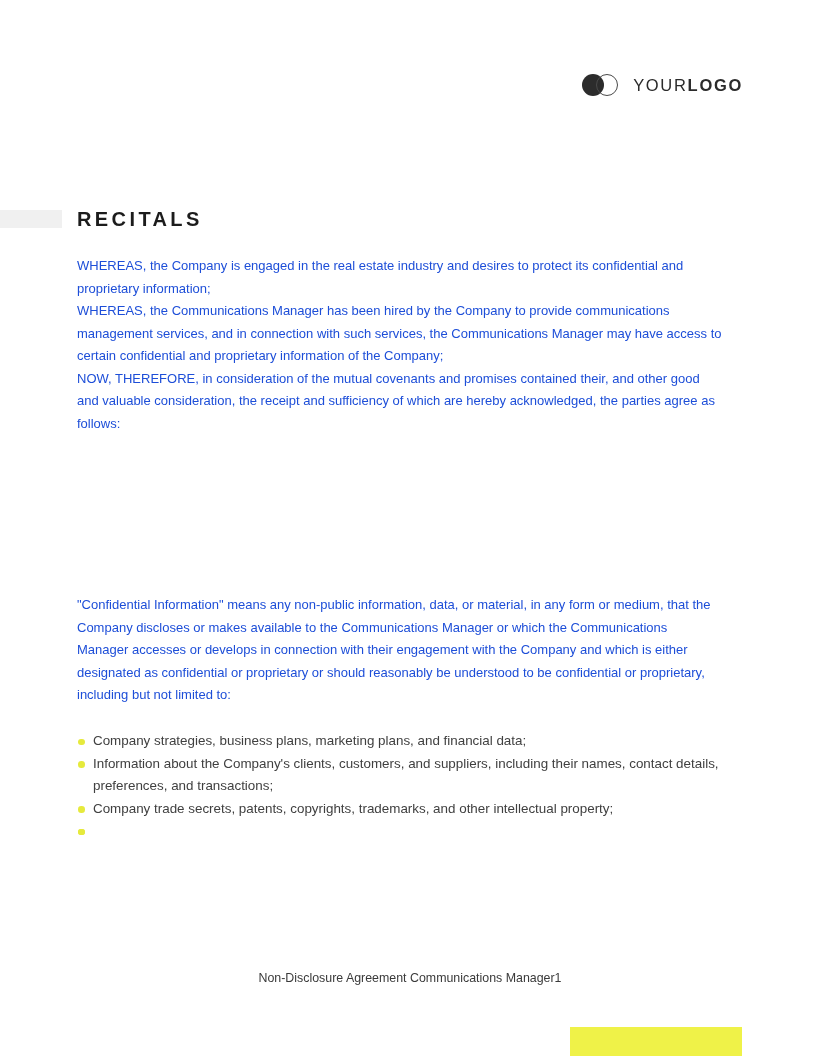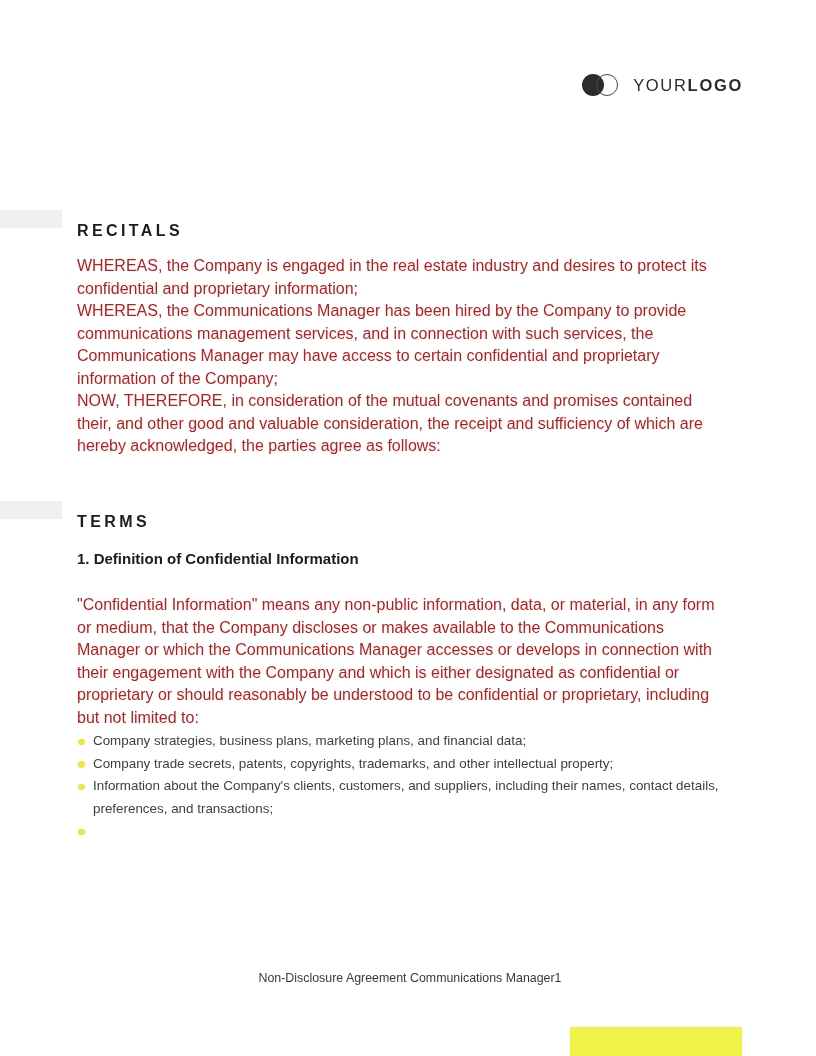--- a/index.html
+++ b/index.html
@@ -76,37 +76,37 @@
     position: absolute;
     left: 0;
     top: 2px;
     width: 62px;
     height: 18px;
     background: #f0f0f0;
   }
   .section-title {
     position: absolute;
     left: 77px;
-    top: 12px;
-    font-size: 16px;
+    top: 0;
+    font-size: 20px;
     font-weight: 700;
     letter-spacing: 3.4px;
     color: #1c1c1c;
     line-height: 22px;
     white-space: nowrap;
   }
 
   
   .body-block {
     position: absolute;
     left: 77px;
     width: 645px;
-    font-size: 16px;
+    font-size: 13px;
     line-height: 22.5px;
-    color: #b91c1c;
+    color: #1d4ed8;
   }
   .body-block p {
     margin: 0;
   }
 
   .subheading {
     position: absolute;
     left: 77px;
     width: 645px;
     font-size: 15px;
@@ -187,43 +187,38 @@
     <span class="section-bar"></span>
     <span class="section-title">RECITALS</span>
   </div>
 
   <div class="body-block" style="top:255px;">
     <p>WHEREAS, the Company is engaged in the real estate industry and desires to protect its confidential and proprietary information;</p>
     <p>WHEREAS, the Communications Manager has been hired by the Company to provide communications management services, and in connection with such services, the Communications Manager may have access to certain confidential and proprietary information of the Company;</p>
     <p>NOW, THEREFORE, in consideration of the mutual covenants and promises contained their, and other good and valuable consideration, the receipt and sufficiency of which are hereby acknowledged, the parties agree as follows:</p>
   </div>
 
-  <div class="section-head" style="top:499px;">
-    <span class="section-bar"></span>
-    <span class="section-title">TERMS</span>
-  </div>
-
-  <div class="subheading" style="top:549px;">1. Definition of Confidential Information</div>
+
 
   <div class="body-block" style="top:594px;">
     <p>"Confidential Information" means any non-public information, data, or material, in any form or medium, that the Company discloses or makes available to the Communications Manager or which the Communications Manager accesses or develops in connection with their engagement with the Company and which is either designated as confidential or proprietary or should reasonably be understood to be confidential or proprietary, including but not limited to:</p>
   </div>
 
   <ul class="bullet-list" style="top:730px;">
     <li>
       <span class="bullet-dot"></span>
       <span>Company strategies, business plans, marketing plans, and financial data;</span>
     </li>
     <li>
       <span class="bullet-dot"></span>
+      <span>Information about the Company's clients, customers, and suppliers, including their names, contact details, preferences, and transactions;</span>
+    </li>
+    <li>
+      <span class="bullet-dot"></span>
       <span>Company trade secrets, patents, copyrights, trademarks, and other intellectual property;</span>
-    </li>
-    <li>
-      <span class="bullet-dot"></span>
-      <span>Information about the Company's clients, customers, and suppliers, including their names, contact details, preferences, and transactions;</span>
     </li>
     <li>
       <span class="bullet-dot"></span>
     </li>
     <li>
       <span class="bullet-dot"></span>
     </li>
   </ul>
 
   <div class="footer">

